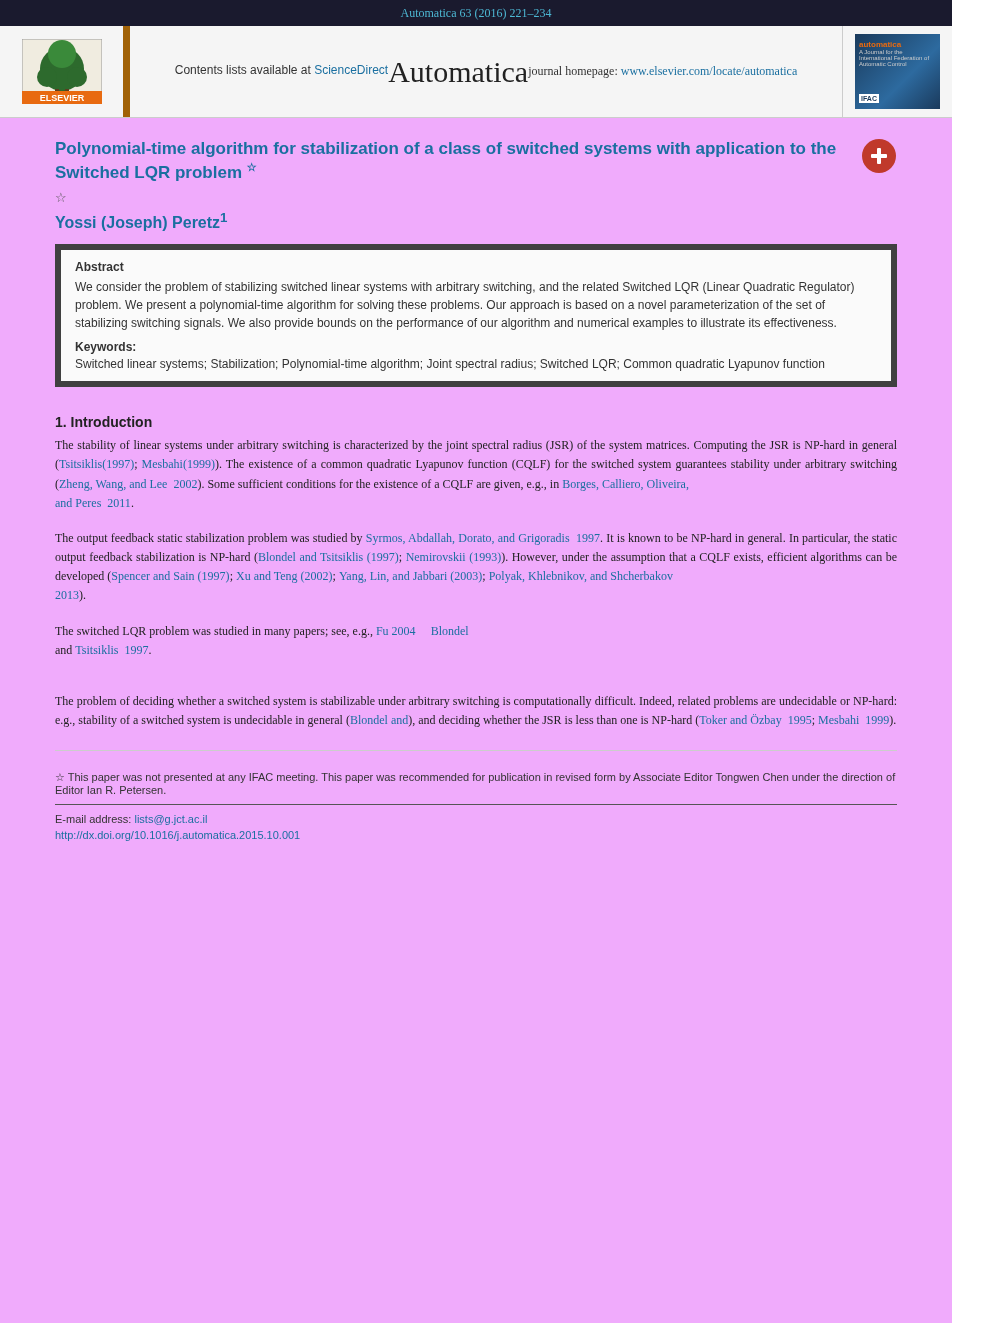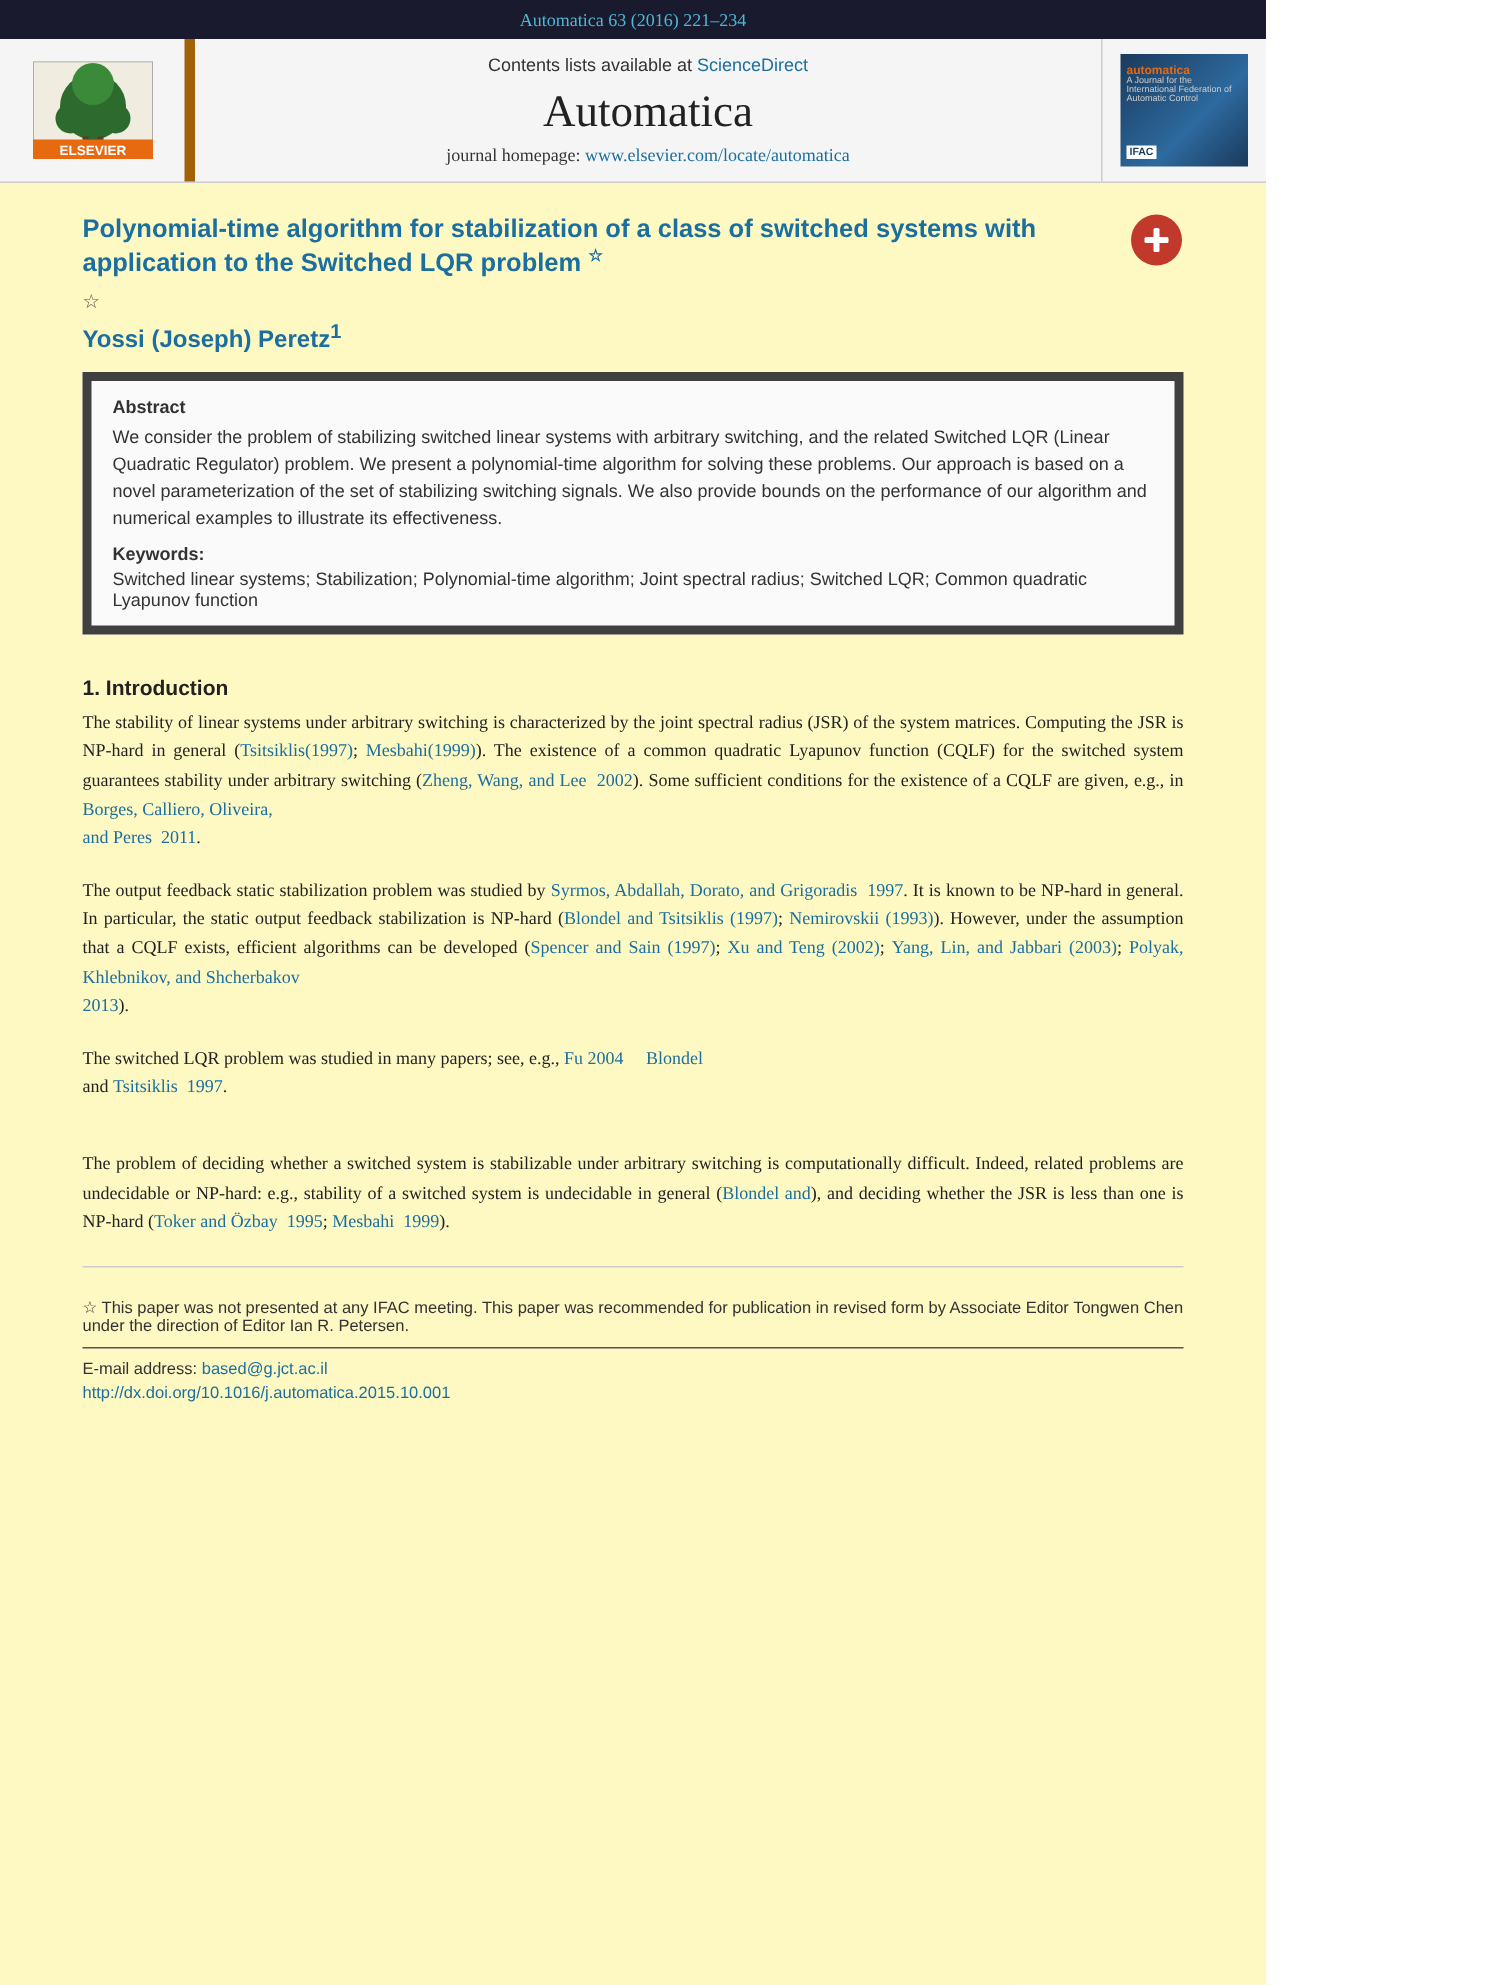--- a/index.html
+++ b/index.html
@@ -6,23 +6,23 @@
     body {
       background: #fff;
       font-family: "Times New Roman", Times, serif;
       font-size: 13px;
       color: #000;
       width: 992px;
       min-height: 1323px;
     }
 
     .page-wrapper {
-      width: 844px;
+      width: 952px;
       min-height: 1323px;
-      background: #fef9c3;
+      background: #f0abfc;
       position: relative;
       padding: 0;
     }
 
     
     .top-bar {
       background: #1a1a2e;
       text-align: center;
       padding: 5px 0;
     }
@@ -51,21 +51,21 @@
     }
 
     .elsevier-tree {
       width: 80px;
       height: 65px;
     }
 
     .journal-header .center-info {
       flex: 1;
       display: flex;
-      flex-direction: column;
+      flex-direction: row;
       align-items: center;
       justify-content: center;
       padding: 10px 0;
     }
 
     .center-info .available-text {
       font-family: Arial, sans-serif;
       font-size: 12px;
       color: #333;
       margin-bottom: 4px;
@@ -388,21 +388,21 @@
       </div>
     </div>
 
     <div class="footer-notes">
       <div class="footer-note-text">
         ☆ This paper was not presented at any IFAC meeting. This paper was recommended for publication in revised form by Associate Editor Tongwen Chen under the direction of Editor Ian R. Petersen.
       </div>
       <hr class="divider">
       <div class="footer-note-text">
         <span>E-mail address: </span>
-        <a class="footer-link">based@g.jct.ac.il</a>
+        <a class="footer-link">lists@g.jct.ac.il</a>
       </div>
       <div class="footer-note-text">
         <a class="footer-link">http://dx.doi.org/10.1016/j.automatica.2015.10.001</a>
       </div>
     </div>
 
   </div>
 </div>
 
 </body></html>

